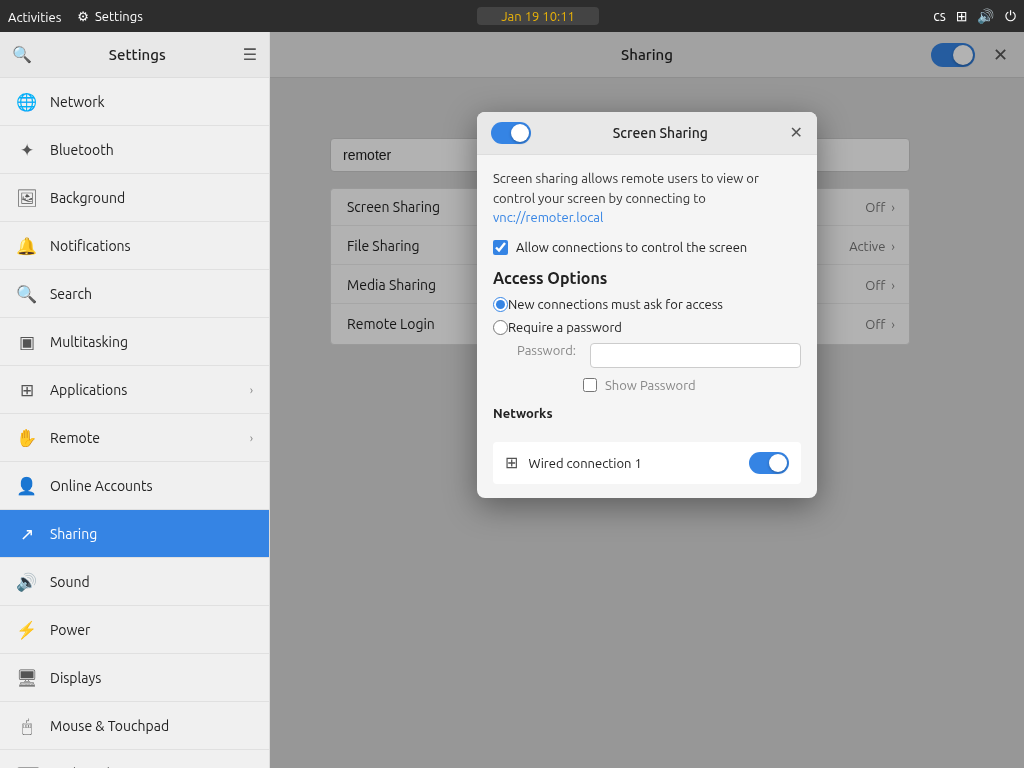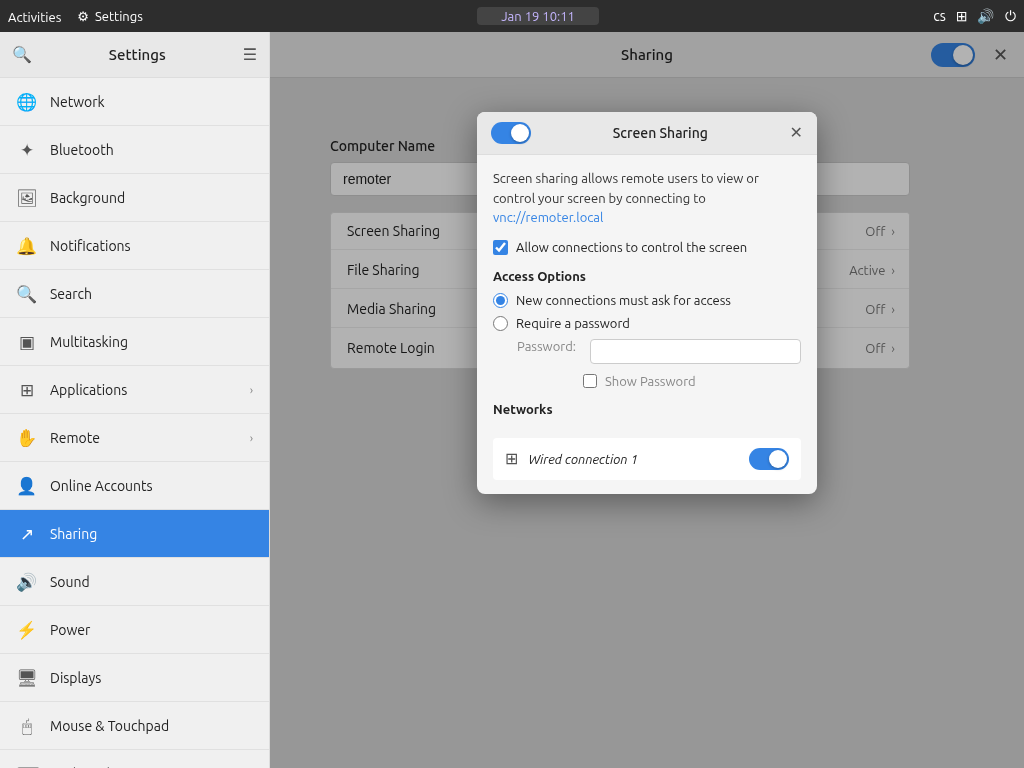--- a/index.html
+++ b/index.html
@@ -32,21 +32,21 @@
     }
     .topbar-settings {
       display: flex;
       align-items: center;
       gap: 6px;
       color: #fff;
       font-size: 13px;
       cursor: pointer;
     }
     .topbar-center {
-      color: #c4b5fd;
+      color: #eab308;
       font-size: 13px;
       background: #444;
       padding: 2px 24px;
       border-radius: 4px;
     }
     .topbar-right {
       display: flex;
       align-items: center;
       gap: 10px;
     }
@@ -342,30 +342,29 @@
       accent-color: #3584e4;
       cursor: pointer;
     }
     .dialog-checkbox-row label {
       font-size: 13px;
       color: #222;
       cursor: pointer;
     }
 
     .access-options-title {
-      font-size: 13px;
+      font-size: 16px;
       font-weight: 600;
       color: #222;
       margin-bottom: 10px;
     }
 
     .radio-row {
       display: flex;
       align-items: center;
-      gap: 8px;
       margin-bottom: 8px;
     }
     .radio-row input[type="radio"] {
       width: 15px;
       height: 15px;
       accent-color: #3584e4;
       cursor: pointer;
     }
     .radio-row label {
       font-size: 13px;
@@ -428,21 +427,20 @@
       gap: 10px;
     }
     .network-icon {
       font-size: 16px;
       color: #555;
     }
     .network-name {
       flex: 1;
       font-size: 13px;
       color: #222;
-      font-style: italic;
     }
     .network-toggle .toggle-track {
       width: 40px;
       height: 22px;
       background: #3584e4;
     }
     .network-toggle .toggle-thumb {
       width: 18px;
       height: 18px;
       right: 2px;
@@ -553,21 +551,20 @@
         <div class="toggle-switch">
           <div class="toggle-track">
             <div class="toggle-thumb"></div>
           </div>
         </div>
         <button class="close-btn">✕</button>
       </div>
     </div>
 
     <div class="content-body">
-      <div class="computer-name-label">Computer Name</div>
       <input class="computer-name-input" type="text" value="remoter" style="">
 
       
       <div style="width:580px; border-radius:4px; overflow:hidden; background:#fff; border:1px solid #ddd;">
         <div class="settings-row" style="border-bottom:1px solid #eee;">
           <span class="settings-row-label">Screen Sharing</span>
           <span class="settings-row-status">Off</span>
           <span class="settings-row-arrow">›</span>
         </div>
         <div class="settings-row" style="border-bottom:1px solid #eee;">

